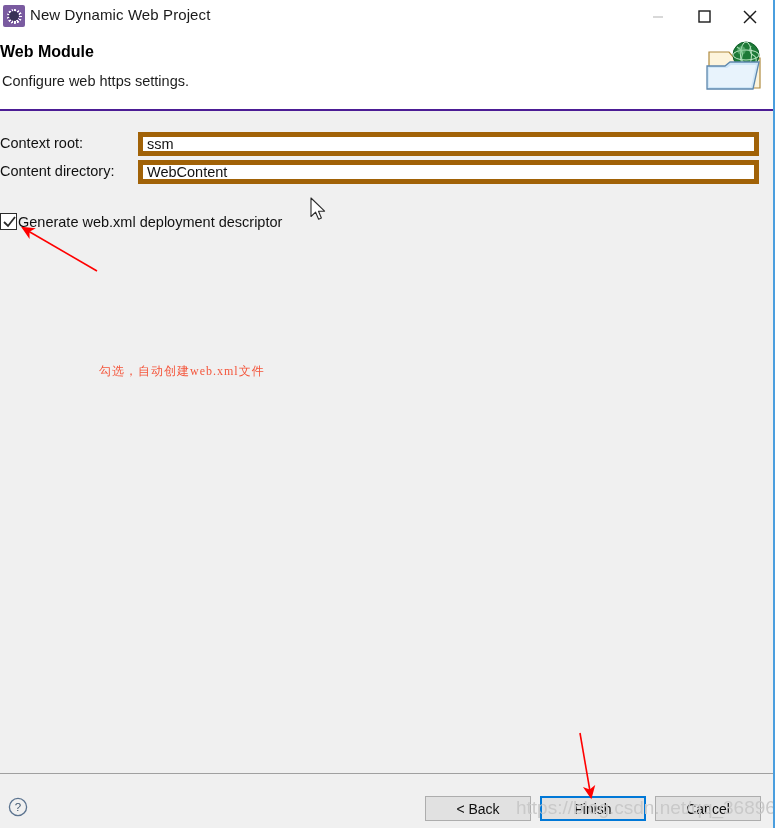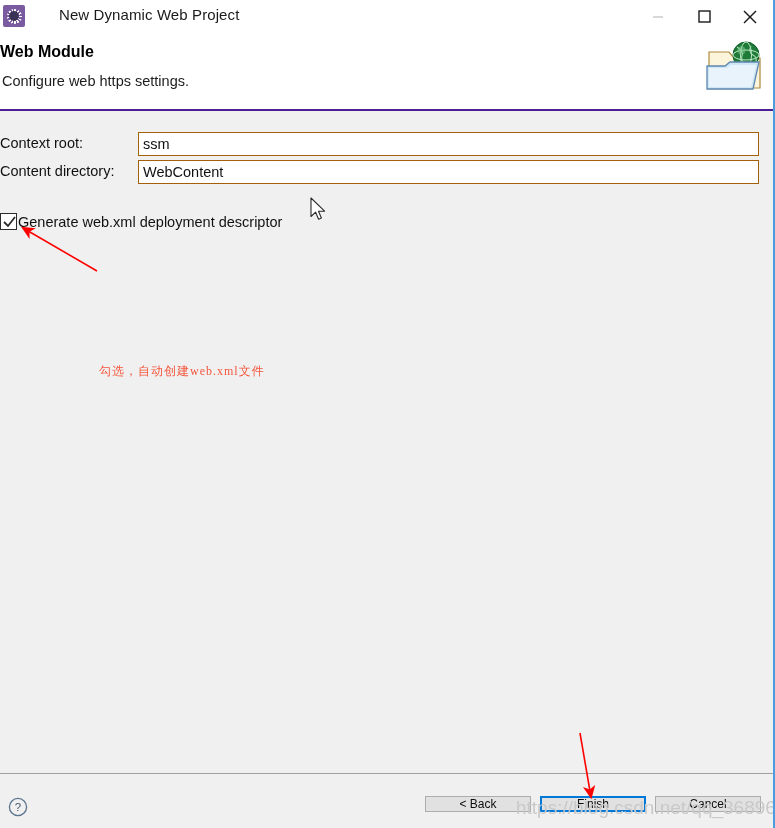--- a/index.html
+++ b/index.html
@@ -59,21 +59,20 @@
     border-radius: 50%;
     background: #3a3356;
   }
   .title-text {
     position: absolute;
     left: 30px; top: 6px;
     font-size: 15px;
     color: #1a1a1a;
     letter-spacing: 0.1px;
     white-space: nowrap;
-    margin-left: 29px;
   }
 
   .winbtns {
     position: absolute;
     right: 2px; top: 0;
     height: 33px;
     display: flex;
     align-items: center;
   }
   .winbtn {
@@ -142,21 +141,21 @@
     color: #111111;
     white-space: nowrap;
   }
   .field-input {
     position: absolute;
     left: 138px;
     top: 0;
     width: 621px;
     height: 24px;
     box-sizing: border-box;
-    border: 1px solid #a16207;
+    border: 5px solid #a16207;
     background: #ffffff;
     font-family: "Liberation Sans", sans-serif;
     font-size: 14.5px;
     color: #111111;
     padding: 0 4px;
     outline: none;
     line-height: 22px;
   }
 
   
@@ -215,26 +214,26 @@
     width: 20px; height: 20px;
   }
   .btnbar {
     position: absolute;
     right: 12px; top: 22px;
     display: flex;
     gap: 9px;
   }
   .dlg-btn {
     width: 106px;
-    height: 16px;
+    height: 25px;
     box-sizing: border-box;
     border: 1px solid #adadad;
     background: #e1e1e1;
     font-family: "Liberation Sans", sans-serif;
-    font-size: 12px;
+    font-size: 14px;
     color: #0d0d0d;
     display: flex;
     align-items: center;
     justify-content: center;
     padding: 0;
   }
   .dlg-btn.disabled {
     color: #9b9b9b;
     background: #d5d5d5;
     border-color: #c6c6c6;

